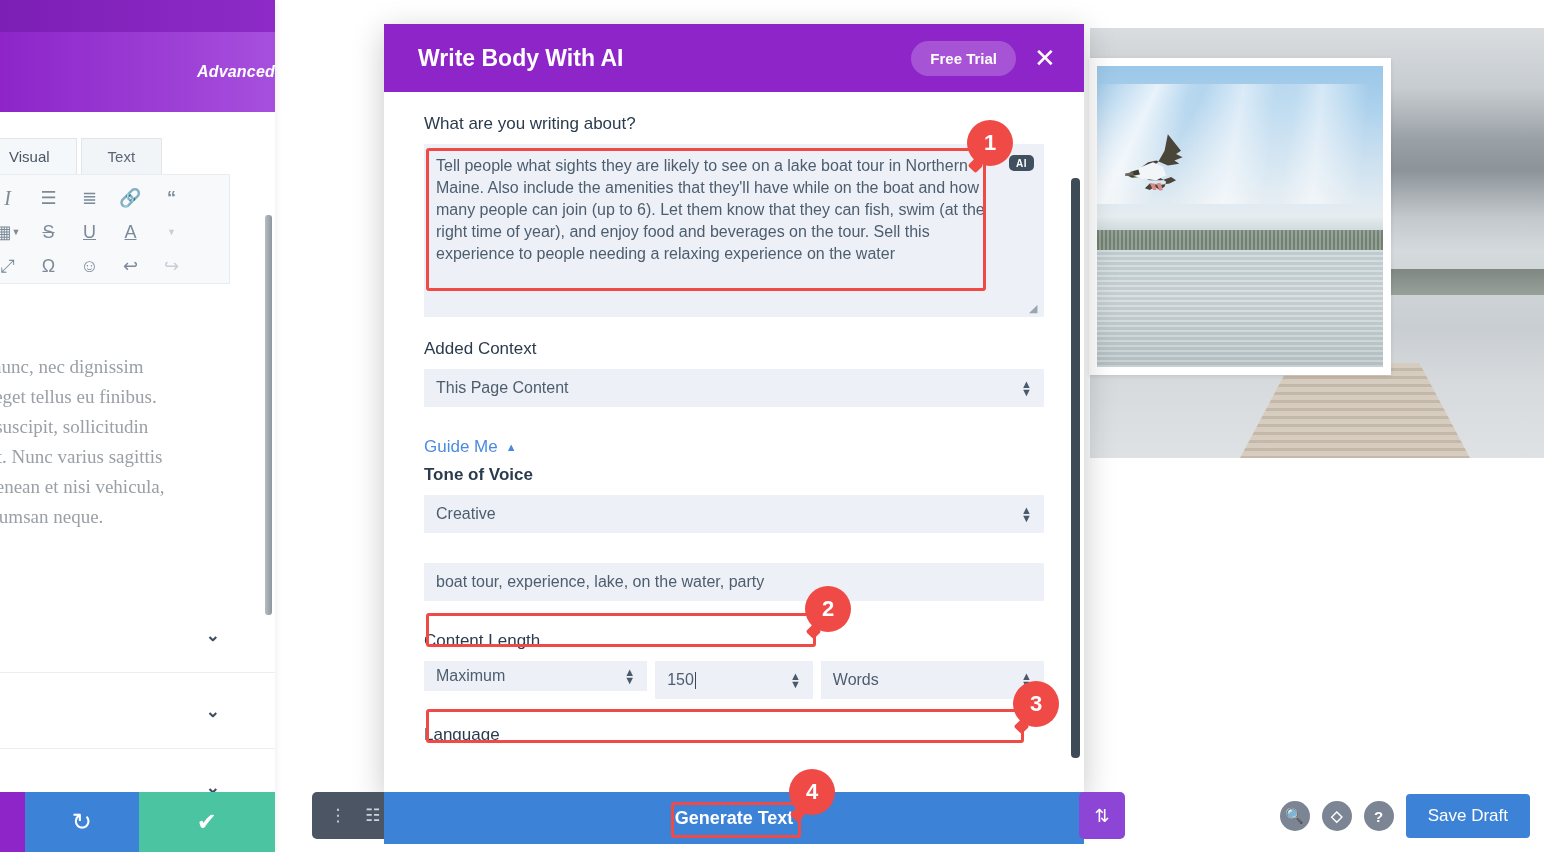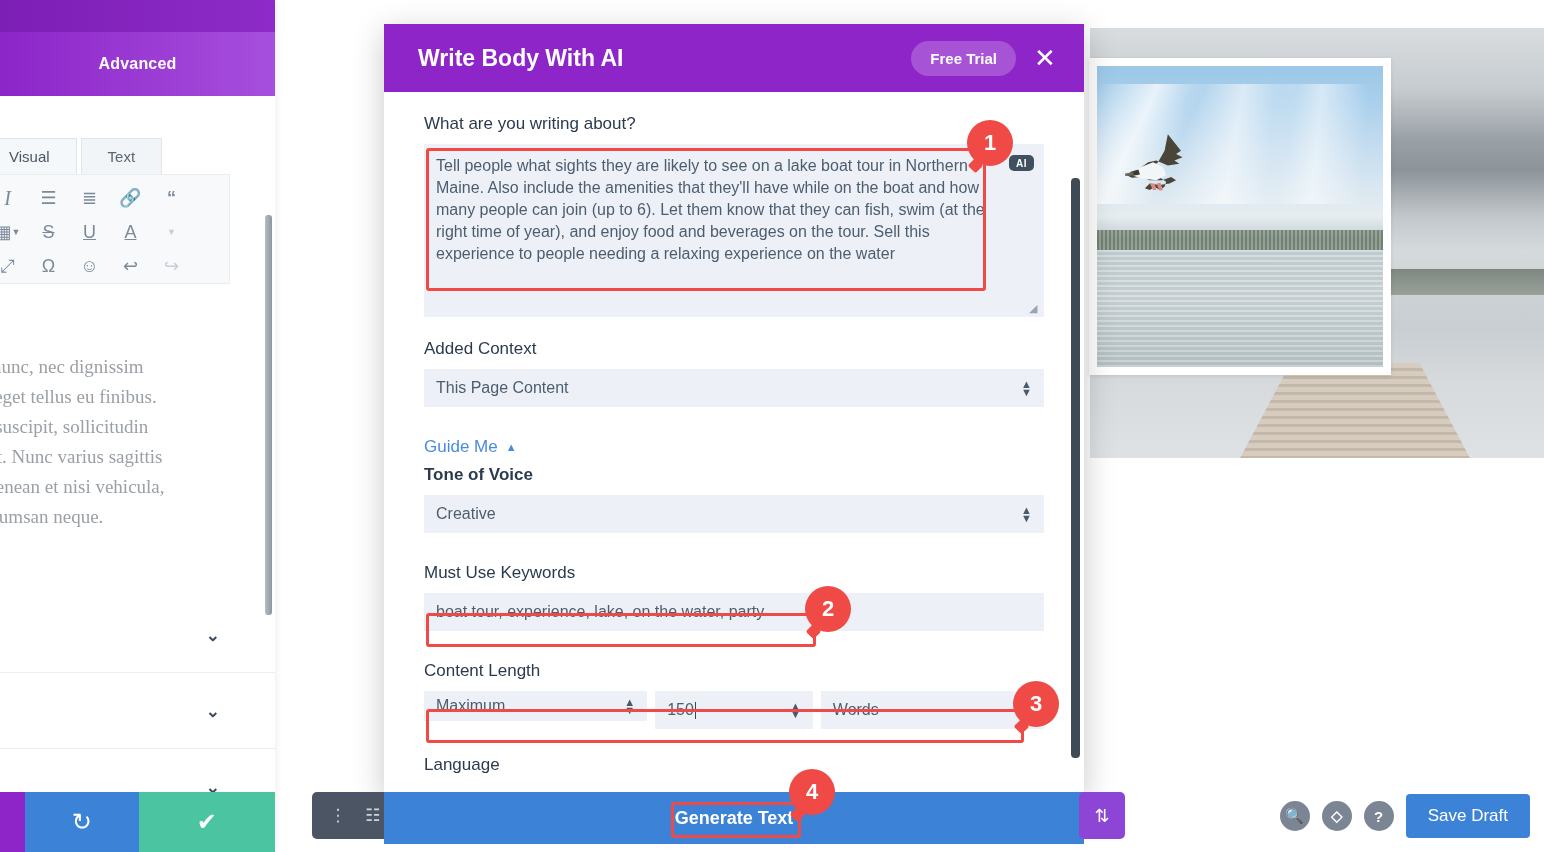--- a/index.html
+++ b/index.html
@@ -69,22 +69,22 @@
       rgba(150,165,172,.18) 2px, rgba(150,165,172,.18) 5px),
       linear-gradient(to bottom, #c7d2d6, #cfd7d9 40%, #b9c3c6 100%);
   }
   .bird { position:absolute; left:7%; top:20%; width:82px; height:78px; }
 
   
   .left-panel { position:absolute; left:0; top:0; width:275px; height:852px; background:#ffffff; overflow:hidden;
     box-shadow: 2px 0 6px rgba(0,0,0,.06); }
   .lp-topbar { position:absolute; left:0; top:0; width:275px; height:32px;
      background:linear-gradient(to right,#7c1fb5,#8e2bc8); }
-  .lp-tabbar { position:absolute; left:0; top:32px; width:275px; height:64px;
-     background:linear-gradient(to right,#8d25c9,#a64fdd); display:flex; align-items:center; justify-content:center; }
+  .lp-tabbar { position:absolute; left:0; top:32px; width:275px; height:80px;
+     background:linear-gradient(to right,#8d25c9,#a64fdd); display:flex; align-items:center; justify-content:flex-end;font-style:italic; }
   .lp-tab-label { color:#fff; font-weight:bold; font-size:16px; letter-spacing:.2px; }
 
   .lp-editor-tabs { position:absolute; left:-18px; top:138px; width:270px; height:36px; display:flex; align-items:flex-end; }
   .ed-tab { height:36px; padding:0 26px; display:flex; align-items:center; justify-content:center;
      font-size:15px; color:#5a6675; border:1px solid #e2e6ea; border-bottom:none;
      background:#f2f5f8; margin-right:4px; }
   .ed-tab.active { background:#f5f8fa; color:#4a5663; }
 
   .lp-toolbar { position:absolute; left:-18px; top:174px; width:248px; height:110px; background:#f7f9fb;
      border:1px solid #e9edf1; display:flex; flex-wrap:wrap; align-content:flex-start; padding:6px 4px; }
@@ -283,21 +283,20 @@
         <span>Guide Me</span>
         <span class="guide-caret">▲</span>
       </div>
 
       <div class="field-label bold">Tone of Voice</div>
       <div class="select-box">
         <span>Creative</span>
         <span class="spinner">▲<br>▼</span>
       </div>
 
-      <div class="field-label">Must Use Keywords</div>
       <div class="input-box">
         <span>boat tour, experience, lake, on the water, party</span>
       </div>
 
       <div class="field-label">Content Length</div>
       <div class="length-row">
         <div class="len-sel">
           <span>Maximum</span>
           <span class="spinner">▲<br>▼</span>
         </div>

